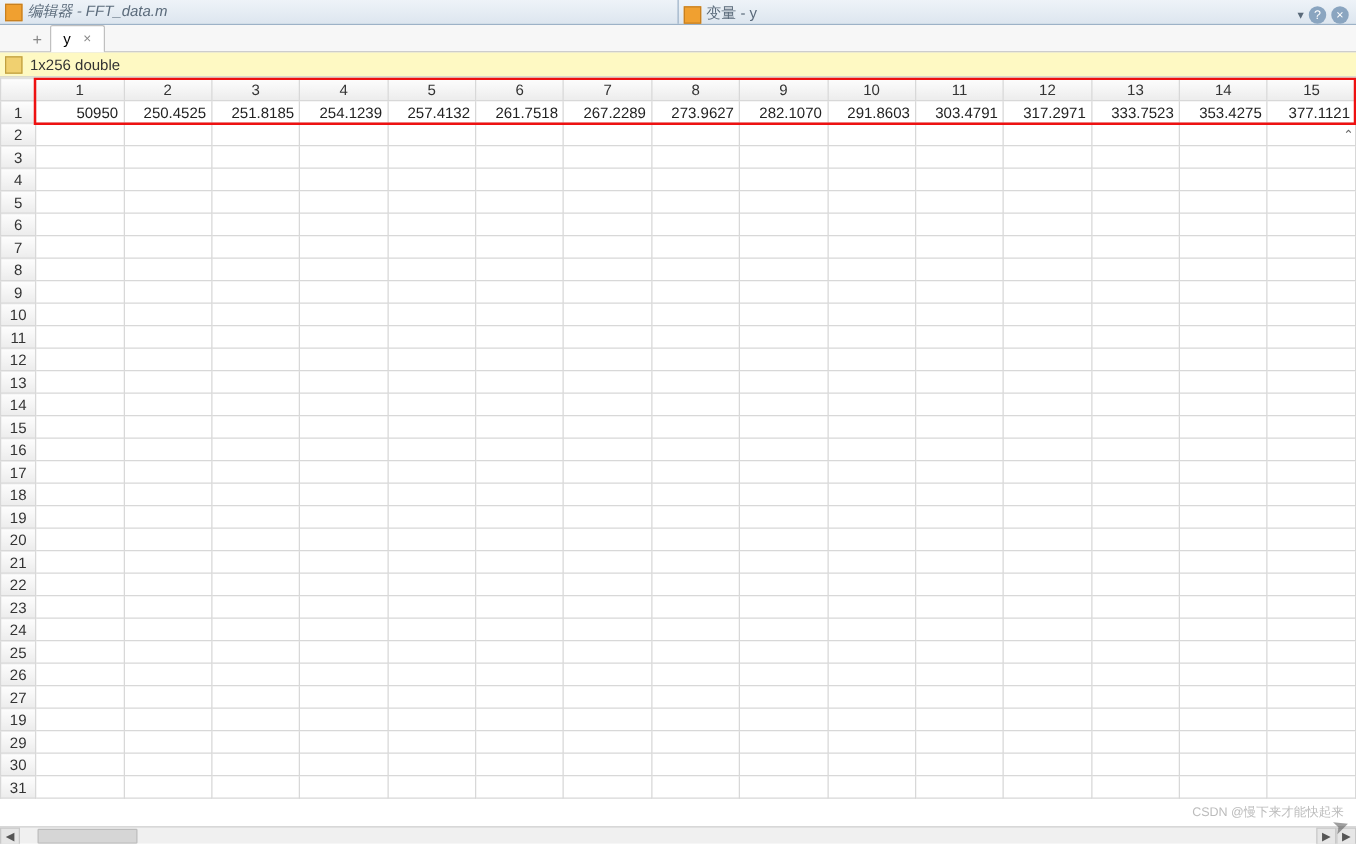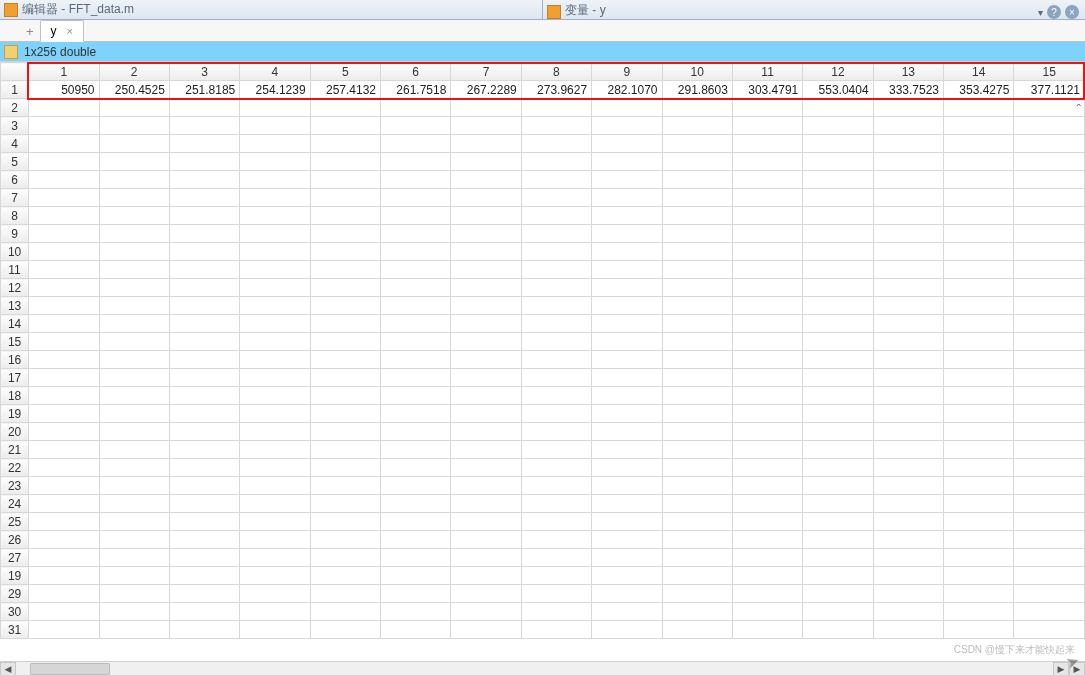--- a/index.html
+++ b/index.html
@@ -16,21 +16,21 @@
       display: flex;
       height: 20px;
       background: linear-gradient(to bottom, #eef3f8, #dde6ef);
       border-bottom: 1px solid #9db2c7;
     }
     .title-section {
       display: flex;
       align-items: center;
       position: relative;
     }
-    .title-left { flex: 1; padding-left: 4px; }
+    .title-left { flex: 1; padding-left: 4px; font-style: italic; }
     .title-right { flex: 1; padding-left: 4px; border-left: 1px solid #9db2c7; align-items: flex-end; }
     .title-icon {
       width: 14px; height: 14px;
       margin-right: 4px;
       background: #f0a030;
       display: inline-block;
       border: 1px solid #c78020;
     }
     .title-text { color: #5a6a7a; font-size: 12px; }
     .title-controls {
@@ -83,21 +83,21 @@
       cursor: pointer;
       margin-left: 2px;
     }
 
     .type-bar {
       height: 20px;
       display: flex;
       align-items: center;
       padding-left: 4px;
       border-bottom: 1px solid #d0d0d0;
-      background: #7dd3fc;
+      background: #fef9c3;
     }
     .type-icon {
       width: 14px; height: 14px;
       background: #f0d070;
       border: 1px solid #c0a040;
       margin-right: 6px;
       display: inline-flex;
       align-items: center;
       justify-content: center;
     }
@@ -266,21 +266,21 @@
           <td class="col">250.4525</td>
           <td class="col">251.8185</td>
           <td class="col">254.1239</td>
           <td class="col">257.4132</td>
           <td class="col">261.7518</td>
           <td class="col">267.2289</td>
           <td class="col">273.9627</td>
           <td class="col">282.1070</td>
           <td class="col">291.8603</td>
           <td class="col">303.4791</td>
-          <td class="col">553.0404</td>
+          <td class="col">317.2971</td>
           <td class="col">333.7523</td>
           <td class="col">353.4275</td>
           <td class="col">377.1121</td>
         </tr>
         <tr>
           <th class="rowhdr">2</th>
           <td class="col"></td>
           <td class="col"></td>
           <td class="col"></td>
           <td class="col"></td>

